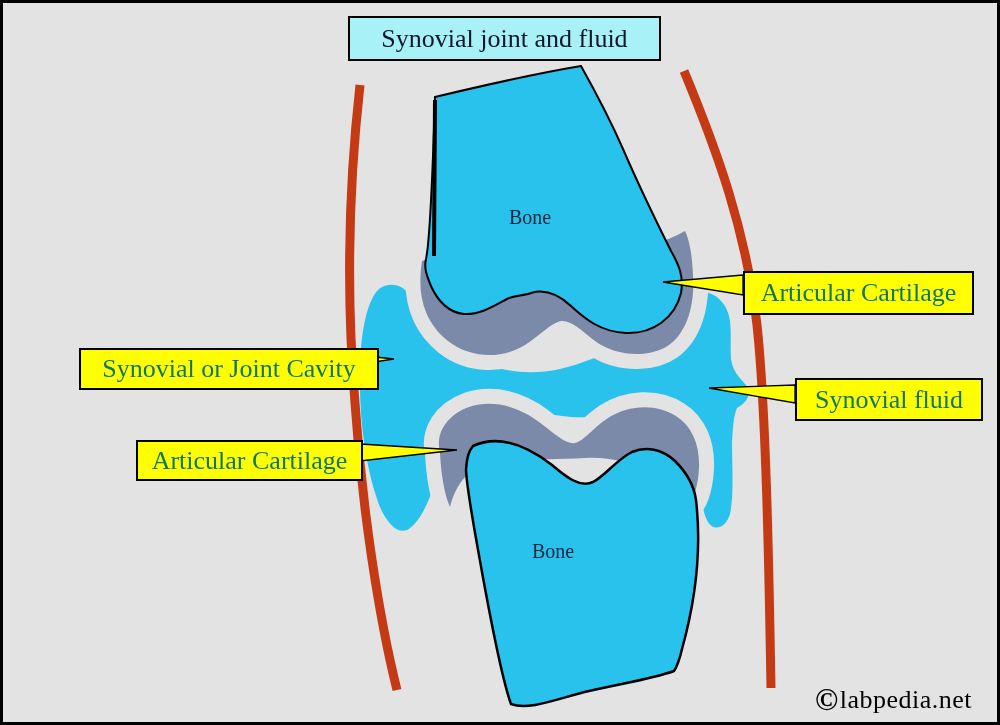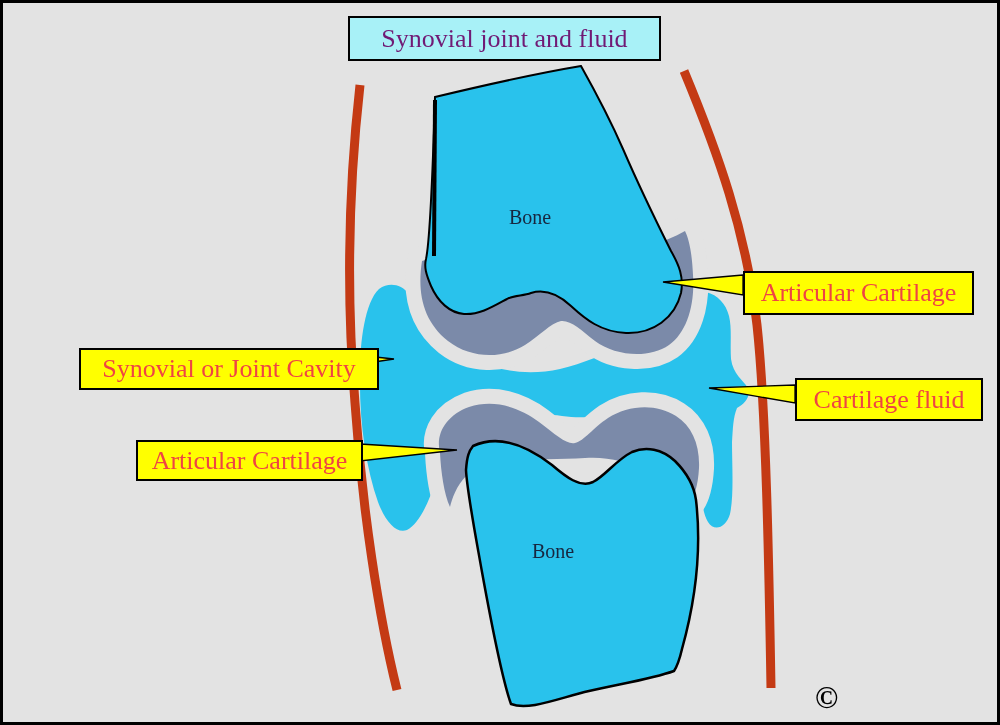--- a/index.html
+++ b/index.html
@@ -19,29 +19,29 @@
   .cartilage{fill:var(--cartilage,#7B8AA9);}
   .bone{fill:var(--bone,#29C2EC);stroke:var(--outline,#000);stroke-width:2;}
   .bone-thick{stroke-width:2.5;}
   .bone-edge{stroke:var(--outline,#000);stroke-width:4;fill:none;}
   .pointer{fill:var(--label-bg,#FFFF00);stroke:var(--outline,#000);stroke-width:1.3;stroke-linejoin:miter;}
   .callout{
     position:absolute;
     background:var(--label-bg,#FFFF00);
     border:2px solid #000;
     display:flex;align-items:center;justify-content:center;
-    font-size:26px;color:#ef4444;white-space:nowrap;
+    font-size:26px;color:#0f766e;white-space:nowrap;
     box-sizing:border-box;
   }
   .titlebox{
     position:absolute;
     background:var(--title-bg,#A8F1F7);
     border:2px solid #000;
     display:flex;align-items:center;justify-content:center;
-    font-size:26px;color:#701a75;white-space:nowrap;
+    font-size:26px;color:#0f172a;white-space:nowrap;
     box-sizing:border-box;
   }
   .bone-label{
     position:absolute;
     color:var(--bone-text,#17263F);
     font-size:20px;
   }
   .watermark{
     position:absolute;
     left:812px;top:682px;
@@ -130,21 +130,22 @@
 
   <div class="titlebox" style="left:345px;top:13px;width:313px;height:45px;">Synovial joint and fluid</div>
 
   <div class="bone-label" style="left:506px;top:203px;">Bone</div>
   <div class="bone-label" style="left:529px;top:537px;">Bone</div>
 
   <div class="callout" style="left:740px;top:268px;width:231px;height:44px;">Articular Cartilage</div>
 
   <div class="callout" style="left:28px;top:345px;width:300px;height:42px;margin-left:48px;">Synovial or Joint Cavity</div>
 
-  <div class="callout" style="left:792px;top:375px;width:188px;height:43px;">Cartilage fluid</div>
+  <div class="callout" style="left:792px;top:375px;width:188px;height:43px;">Synovial fluid</div>
 
   <div class="callout" style="left:133px;top:437px;width:227px;height:41px;">Articular Cartilage</div>
 
   <div class="watermark">
     <span class="c-icon">©</span>
+    <span>labpedia.net</span>
   </div>
 
 </div>
 
 </body></html>

